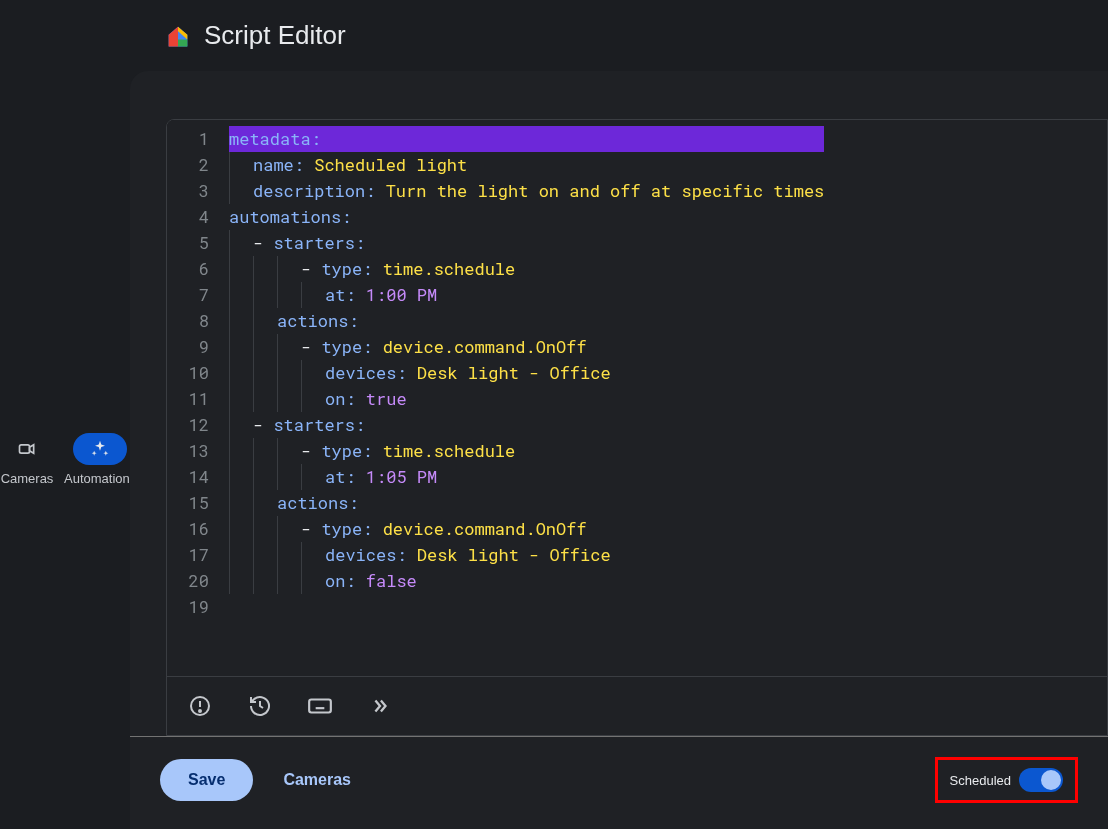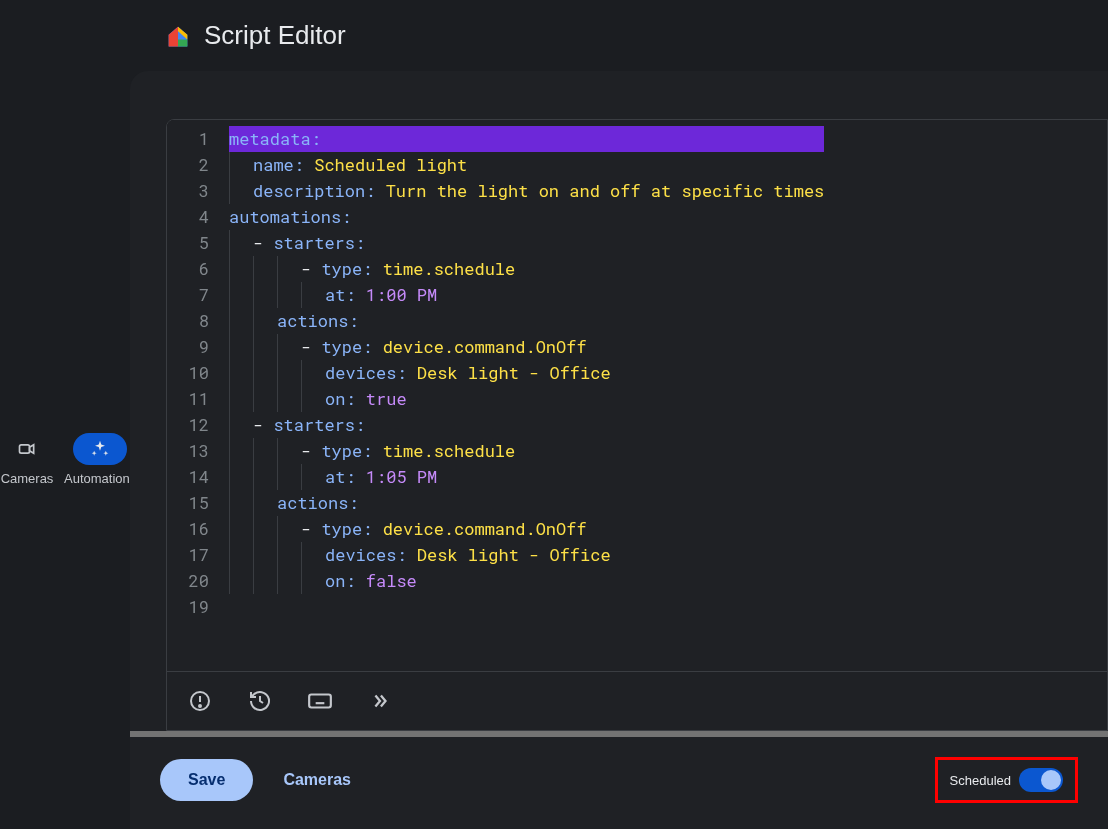--- a/index.html
+++ b/index.html
@@ -130,21 +130,21 @@
     width: 26px; height: 26px;
     color: #c4c7cc;
     cursor: pointer;
     display: flex; align-items: center; justify-content: center;
   }
   .actions {
     display: flex;
     align-items: center;
     gap: 24px;
     padding: 20px 30px 26px 30px;
-    border-top: 6px solid #737373;
+    border-top: 1px solid #737373;
     background: #1f2125;
   }
   .btn-save {
     background: #a8c7fa;
     color: #062e6f;
     font-weight: 600;
     font-size: 16px;
     border: none;
     border-radius: 999px;
     padding: 12px 28px;

